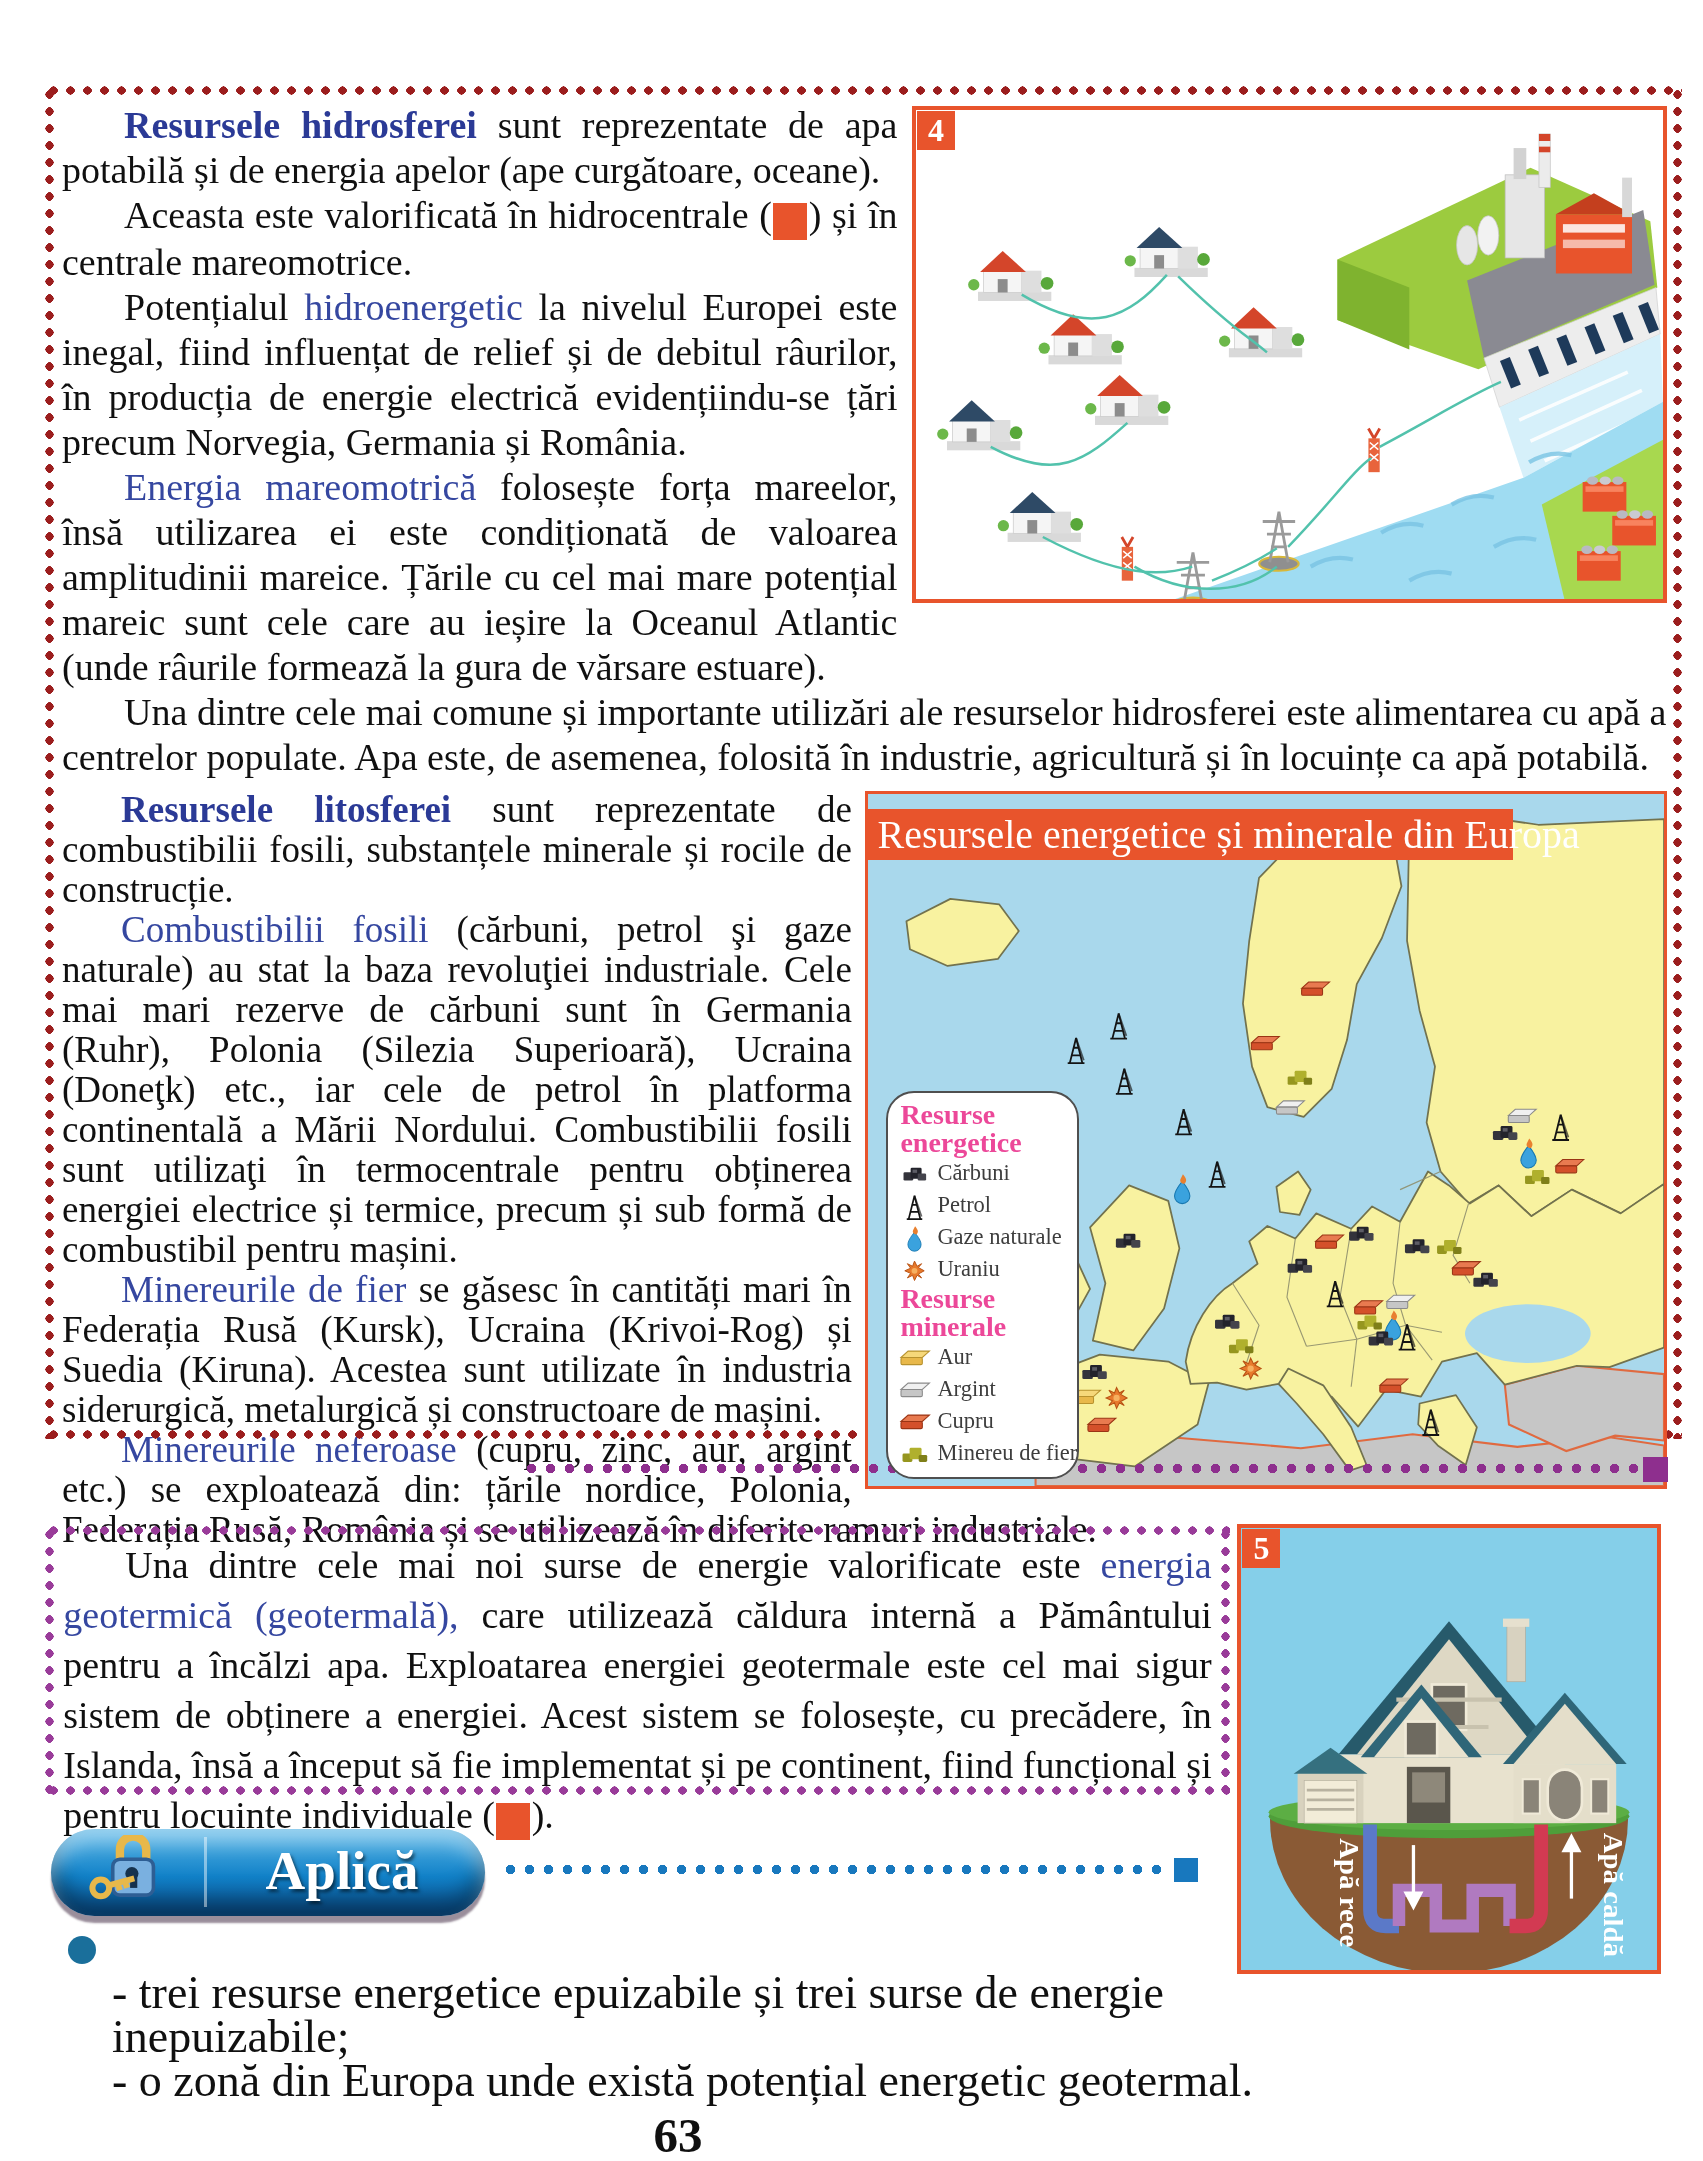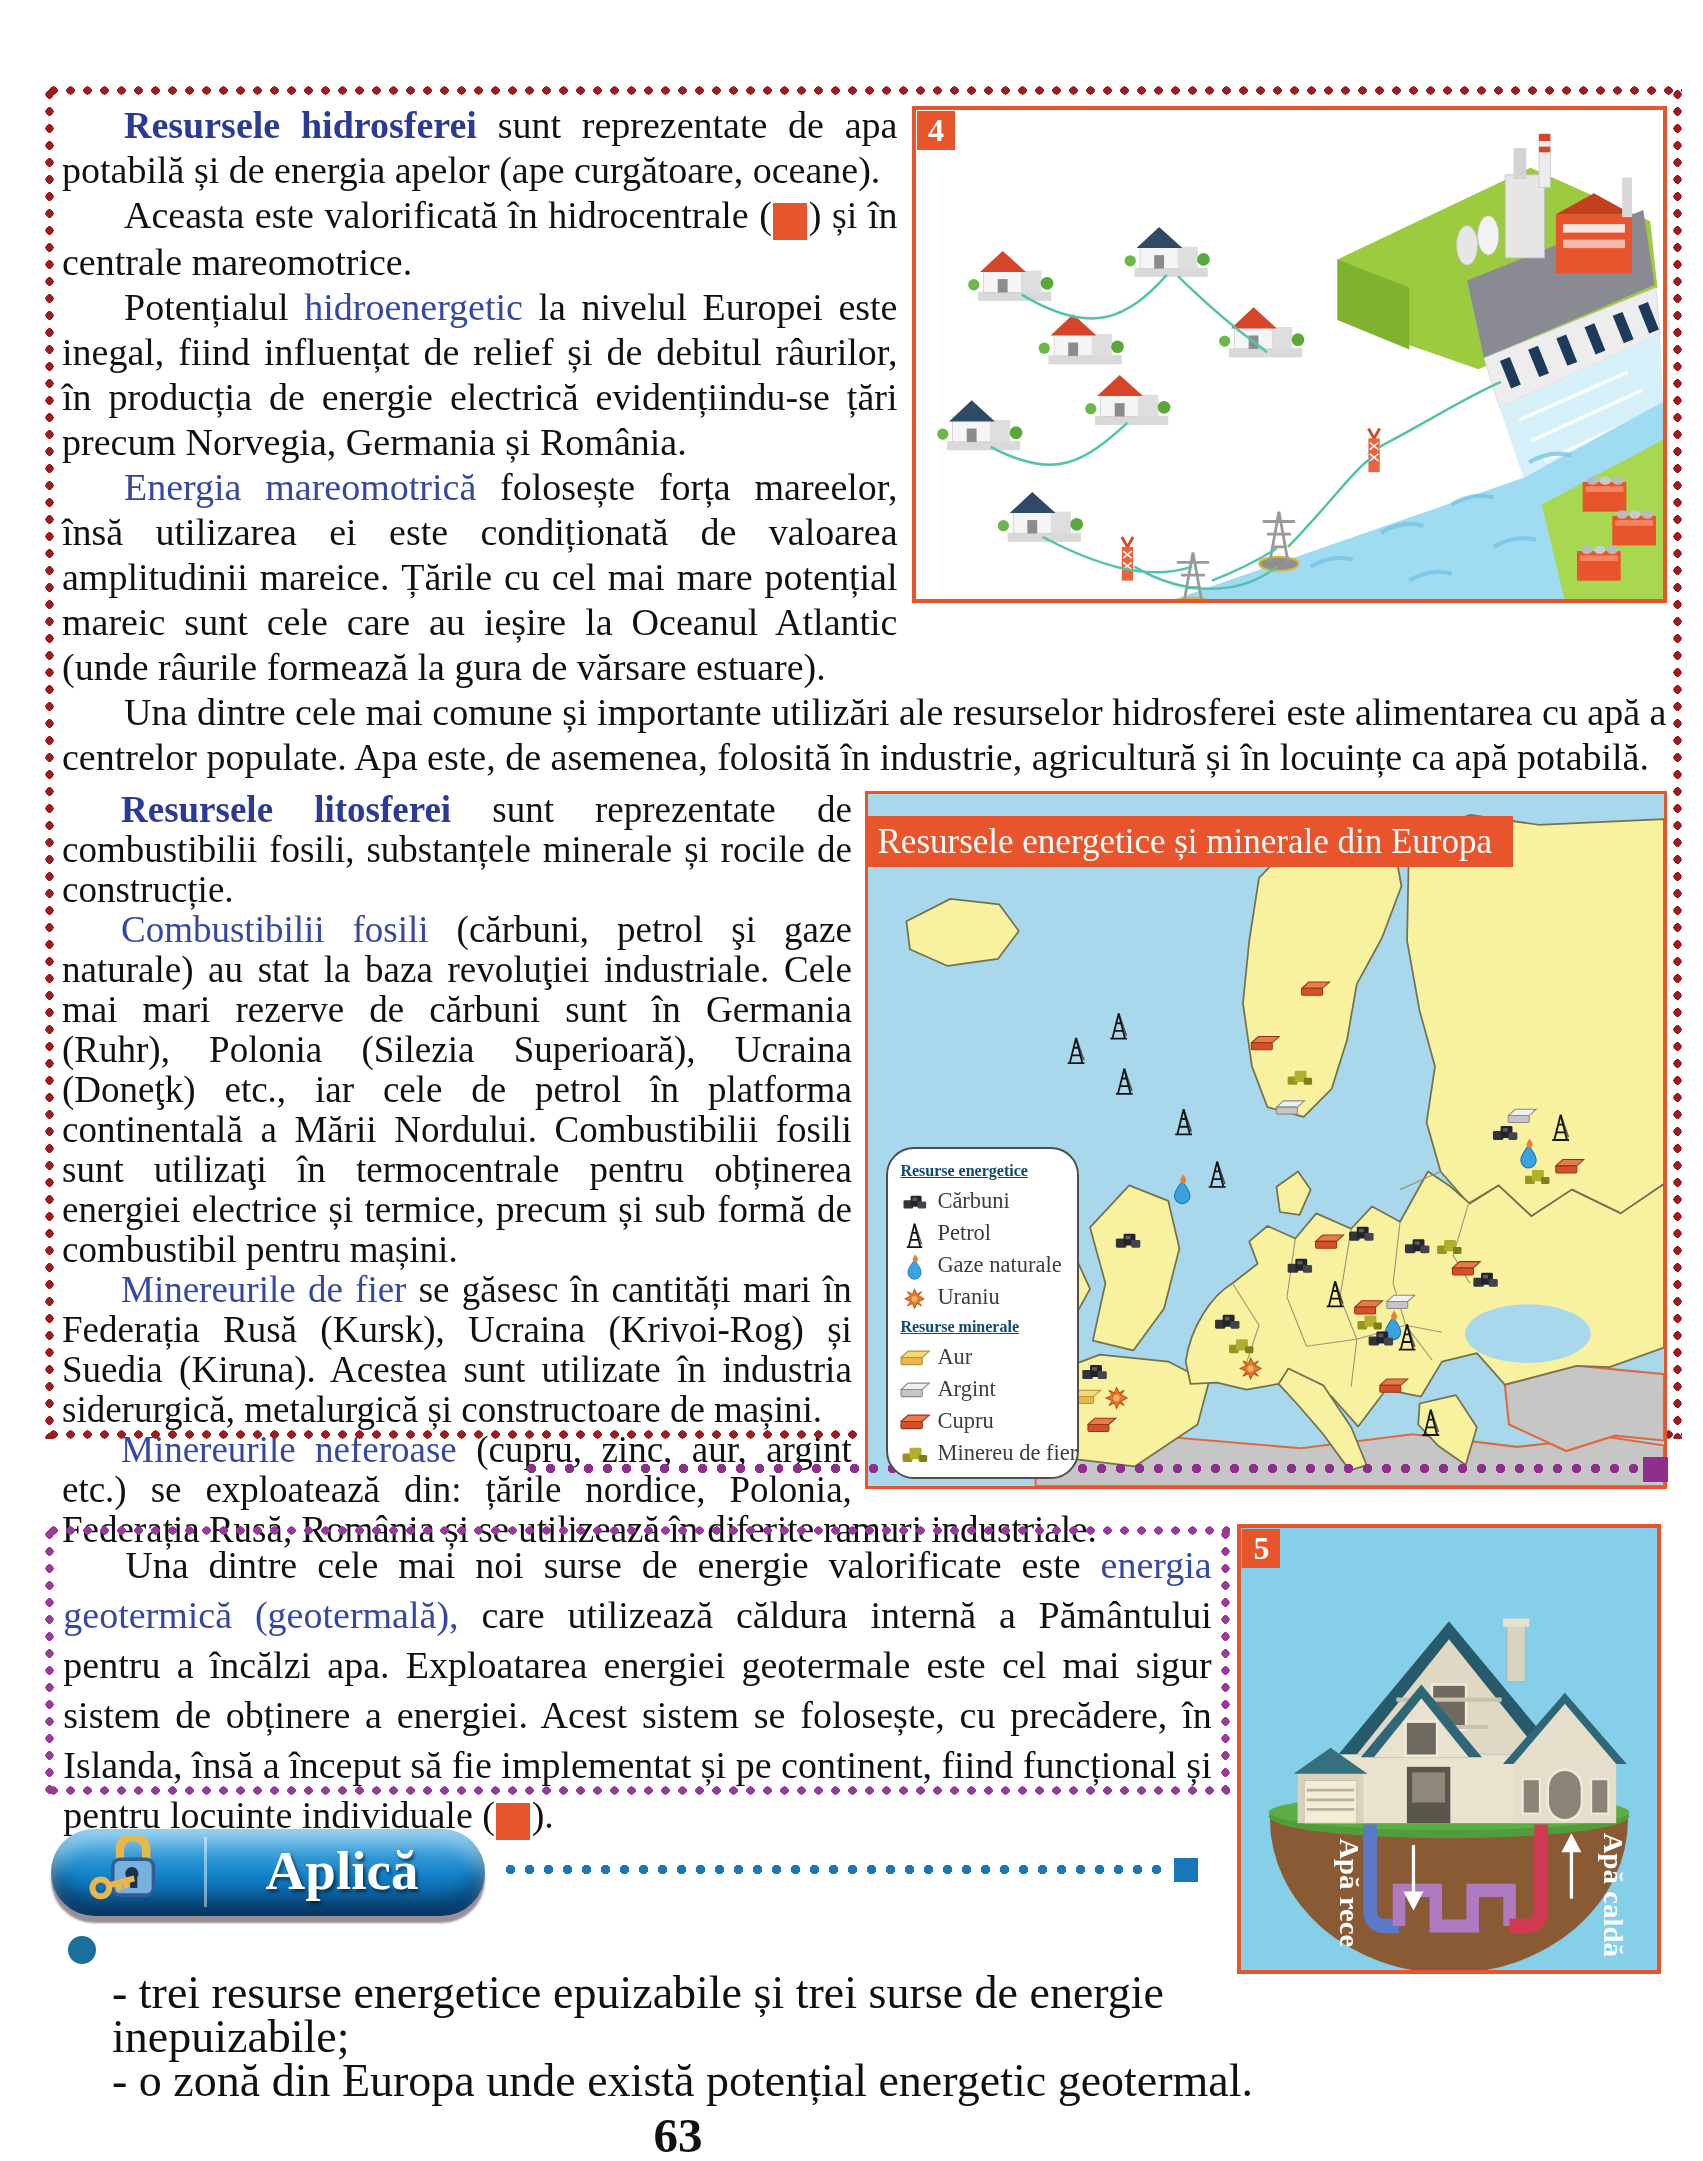--- a/index.html
+++ b/index.html
@@ -41,30 +41,30 @@
     background:#e8542c; color:#fff; font-size:32px; font-weight:bold;
     text-align:center; line-height:39px;
   }
   #fig4 { float:right; width:755px; height:497px; margin:2.8px 0 12.7px 14px; }
   #map-fig { float:right; clear:right; width:802px; height:698px; margin:11.3px 0 0 12.7px; border-width:3.5px; background:#a9d8ec; }
   #fig5 { position:absolute; left:1237px; top:1524px; width:424px; height:450px; background:#85cfe9; }
   .fig svg { display:block; width:100%; height:100%; }
 
   
   #map-title {
-    position:absolute; left:0; top:22px; width:645px; height:51px; z-index:4;
-    background:#e8542c; color:#ffffff; font-size:35px; line-height:51px;
+    position:absolute; left:0; top:15px; width:645px; height:51px; z-index:4;
+    background:#e8542c; color:#ffffff; font-size:40px; line-height:51px;
     padding-left:10px; white-space:nowrap;
   }
   #map-legend {
     position:absolute; left:18.3px; bottom:7px; width:193px; z-index:4;
     background:#ffffff; border:2.1px solid #4f4f4f; border-radius:28px;
     padding:8.4px 5.6px 8.4px 8.4px;
   }
-  .legend-h { font-size:16px; font-weight:bold; color:#0c4a6e; line-height:28px; padding-left:4.2px;text-decoration:underline; }
+  .legend-h { font-size:28px; font-weight:bold; color:#ec4899; line-height:28px; padding-left:4.2px; }
   .lrow { display:flex; align-items:center; height:32px; }
   .lrow svg { width:37px; height:31px; flex:0 0 37px; }
   .lrow span { font-size:22.5px; color:#3d3d3d; margin-left:4.2px; white-space:nowrap; }
 
   
   .pill {
     position:absolute; border-radius:45px;
     box-shadow:0 7px 2.1px rgba(30,4,34,.45), inset 0 14px 18.3px rgba(255,255,255,.38), inset 0 -18.3px 21px rgba(0,0,0,.42);
   }
   #geoinfo-pill {

